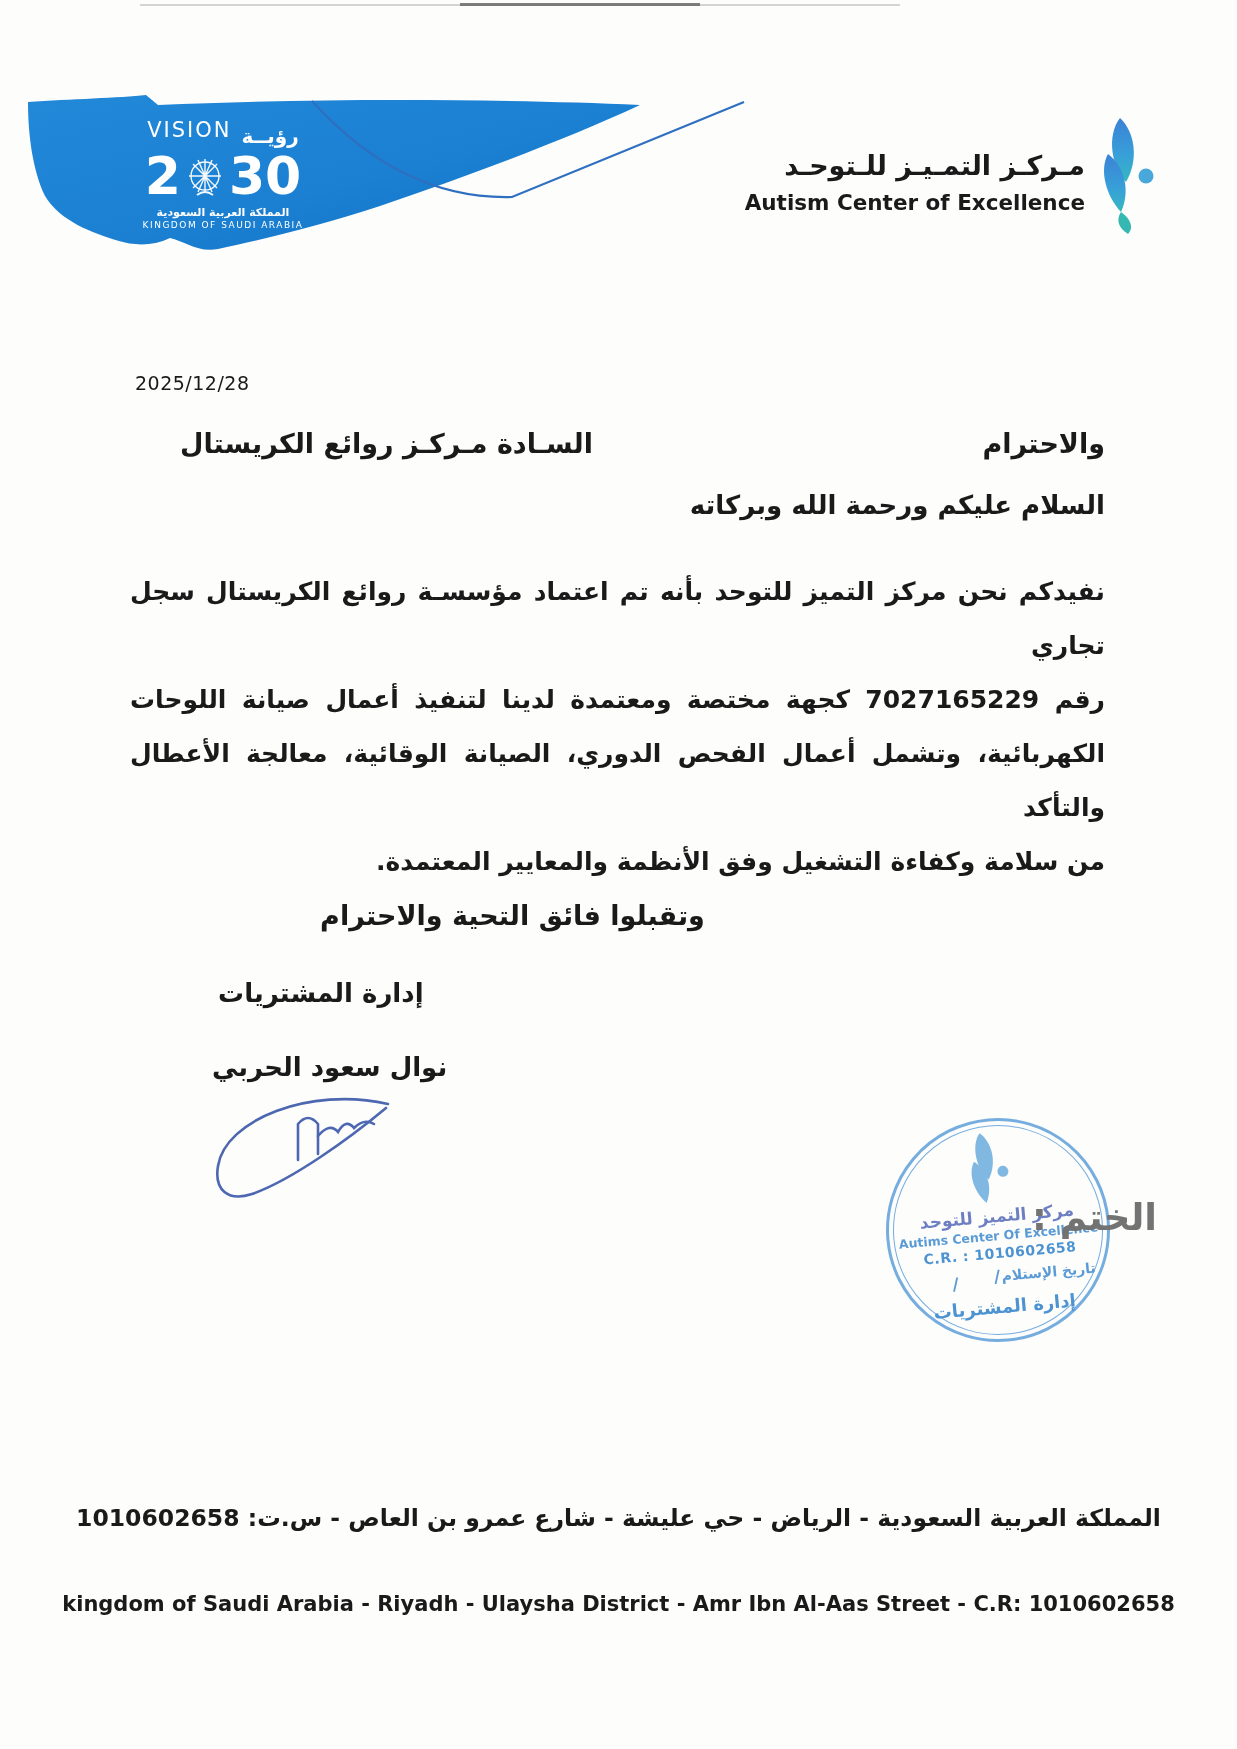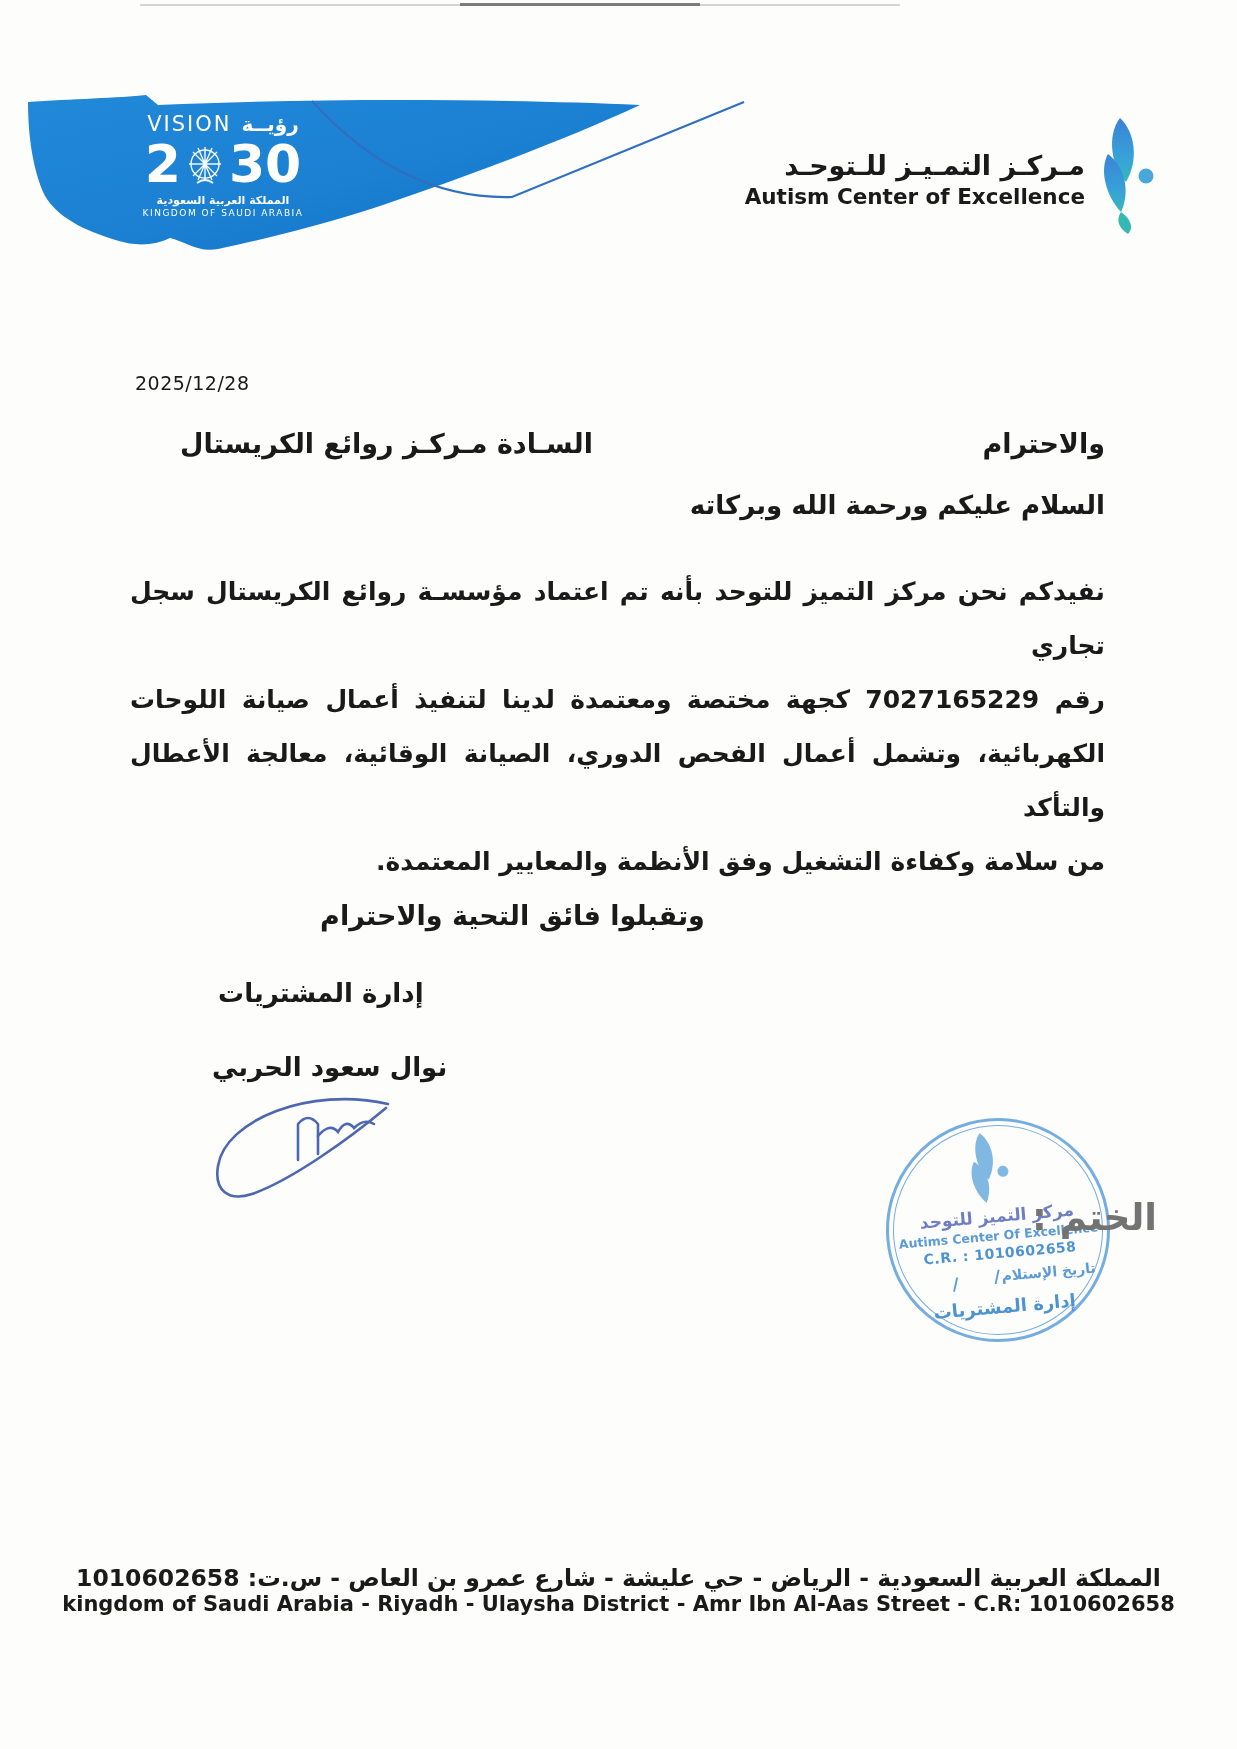--- a/index.html
+++ b/index.html
@@ -19,31 +19,31 @@
   .scanline { left:140px; top:4px; width:760px; height:2px; background:#c9c9c9; opacity:.8; }
   .scanline-dark { left:460px; top:3px; width:240px; height:3px; background:#6a6a6a; opacity:.85; }
 
   
   .ribbon-svg { left:0; top:0; width:1237px; height:300px; }
 
   
   .vision-block { left:108px; top:112px; width:230px; color:#fff; text-align:center; }
   .vision-row1 { display:flex; justify-content:center; align-items:center; gap:10px;
                  font-size:21px; letter-spacing:2px; font-weight:400; direction:ltr; }
-  .vision-row1 .ar { font-size:20px; font-weight:700; letter-spacing:0; }
+  .vision-row1 .ar { font-size:20px; font-weight:700; letter-spacing:0;margin-top:12px; }
   .vision-row2 { display:flex; justify-content:center; align-items:center; margin-top:2px;
                  font-size:52px; font-weight:700; line-height:1; direction:ltr; }
   .vision-emblem { width:44px; height:50px; margin:0 2px; }
   .vision-row3 { font-size:11px; font-weight:700; margin-top:4px; }
   .vision-row4 { font-size:9px; letter-spacing:1.5px; font-weight:400; margin-top:1px; }
 
   
   .org-logo-text { right:152px; top:150px; text-align:right; }
   .org-logo-ar { font-size:27px; font-weight:700; letter-spacing:0; }
-  .org-logo-en { font-size:21.5px; font-weight:700; margin-top:3px; font-family:"DejaVu Sans", sans-serif; }
+  .org-logo-en { font-size:21.5px; font-weight:700; margin-top:9px; font-family:"DejaVu Sans", sans-serif; }
   .org-wing { left:1090px; top:116px; width:64px; height:118px; }
 
   
   .date-line { left:135px; top:372px; font-size:19px; letter-spacing:.5px; direction:ltr; }
   .addressee-row { left:180px; top:428px; width:925px; display:flex; flex-direction:row-reverse;
                    justify-content:space-between; font-size:27px; font-weight:700; direction:rtl; }
   .salutation { right:132px; top:490px; font-size:26px; font-weight:700; direction:rtl; }
   .body-par { right:132px; top:565px; width:975px; direction:rtl; font-size:25px; font-weight:600;
               line-height:54px; }
   .body-line { text-align:justify; text-align-last:justify; white-space:normal; }
@@ -68,21 +68,21 @@
     color:#4d93d2; font-size:14px; font-weight:700; letter-spacing:.5px; direction:ltr; }
   .stamp-date-label { position:absolute; right:18px; top:150px; color:#5b9bd5;
     font-size:14px; font-weight:700; direction:rtl; }
   .stamp-slash1 { position:absolute; left:62px; top:152px; color:#5b9bd5; font-size:17px; font-weight:700; }
   .stamp-slash2 { position:absolute; left:104px; top:148px; color:#5b9bd5; font-size:17px; font-weight:700; }
   .stamp-dept { position:absolute; left:0; top:178px; width:100%; text-align:center;
     color:#4d93d2; font-size:18px; font-weight:700; direction:rtl; }
   .stamp-label { left:1032px; top:1196px; font-size:37px; font-weight:700; color:#737373; direction:rtl; }
 
   
-  .footer-ar { left:0; top:1564px; width:1237px; text-align:center; font-size:23.5px;
+  .footer-ar { left:0; top:1504px; width:1237px; text-align:center; font-size:23.5px;
                font-weight:700; direction:rtl; }
   .footer-en { left:0; top:1592px; width:1237px; text-align:center; font-size:21px;
                font-weight:700; }
 </style>
 </head>
 <body>
 
 <div class="page">
 
   <div class="abs scanline"></div>

